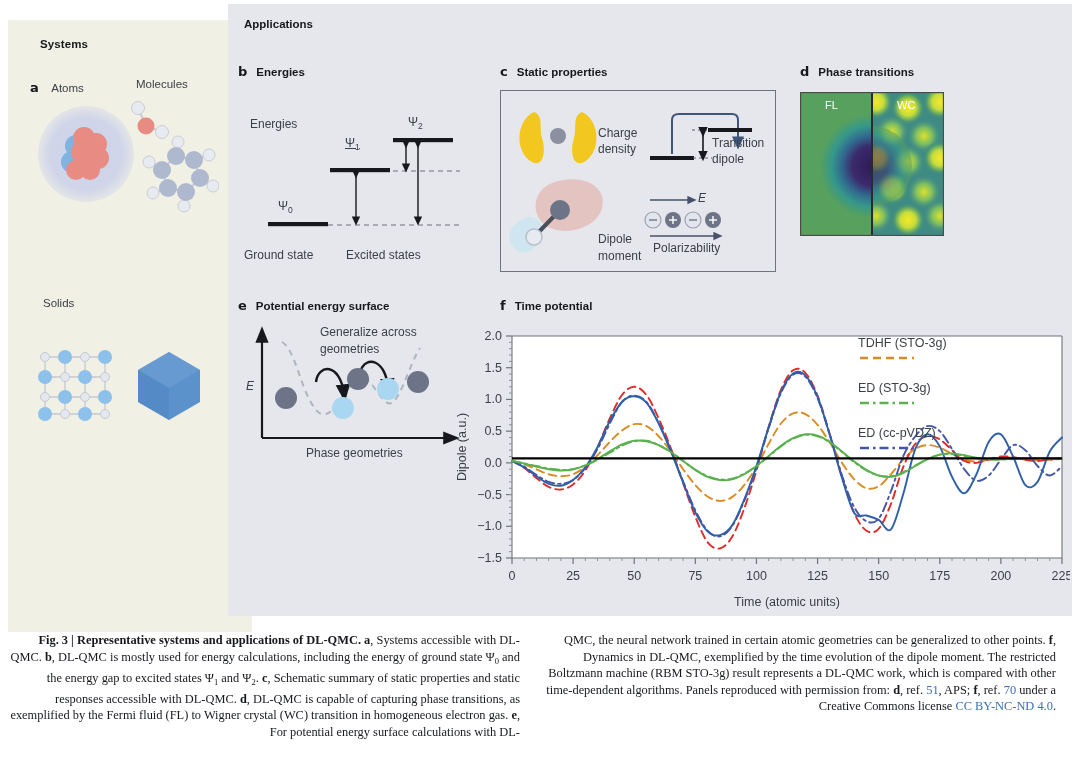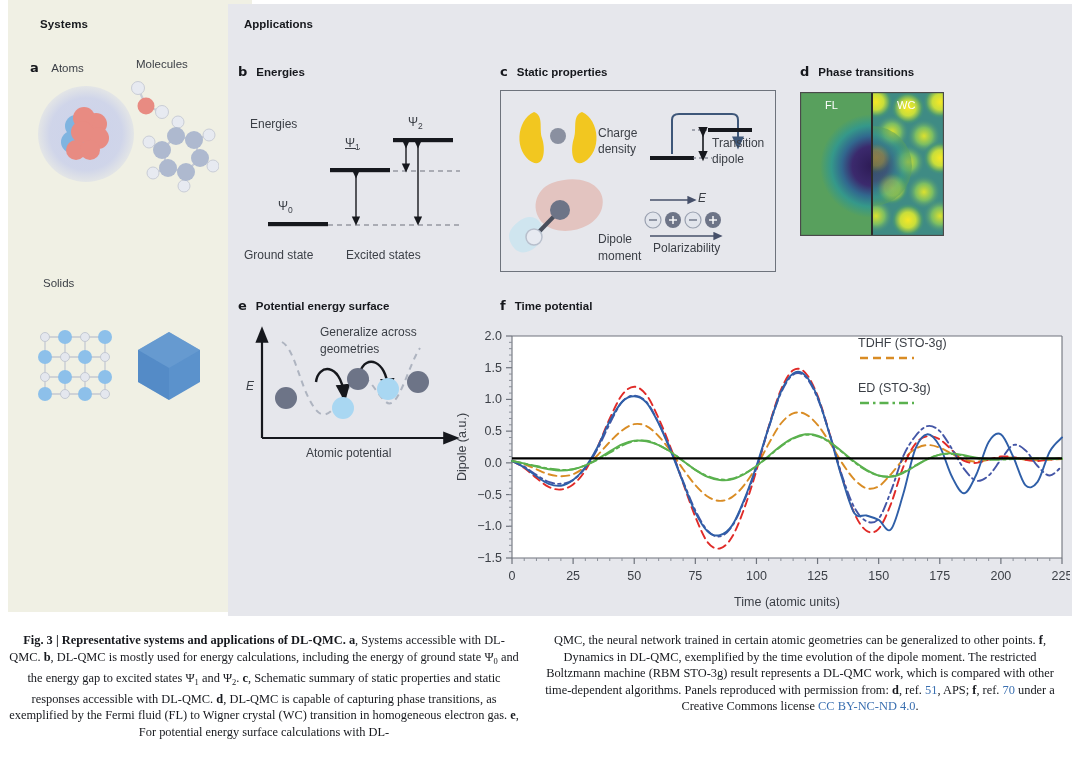--- a/index.html
+++ b/index.html
@@ -8,21 +8,21 @@
     width:1080px; height:777px;
     background:#ffffff;
     font-family:"Liberation Sans", sans-serif;
     overflow:hidden;
     position:relative;
   }
   .figure-area { position:absolute; left:0; top:0; width:1080px; height:620px; }
 
   
   .systems-panel{
-    position:absolute; left:8px; top:0; width:244px; height:612px;
+    position:absolute; left:8px; top:20px; width:244px; height:612px;
     background:#f0f0e4;
   }
   .systems-title{
     position:absolute; left:32px; top:18px;
     font-size:11.5px; font-weight:bold; color:#16181d; letter-spacing:.1px;
   }
   .sys-row-atoms{ position:absolute; left:22px; top:58px; }
   .sys-letter{
     font-size:13px; font-weight:bold; color:#16181d;
     font-family:"DejaVu Sans", sans-serif;
@@ -48,21 +48,21 @@
   .panel-head .pt{ font-size:11.5px; font-weight:bold; color:#16181d; }
 
   .txt{ position:absolute; color:#3b3f46; font-size:12px; white-space:nowrap; }
 
   
   .caption{
     position:absolute; left:0; top:624px; width:1080px; height:153px;
     font-family:"Liberation Serif", serif;
     color:#16181d;
   }
-  .cap-col{ position:absolute; top:8px; width:512px; font-size:12.4px; line-height:16.6px; text-align:center; }
+  .cap-col{ position:absolute; top:8px; width:512px; font-size:12.4px; line-height:16.6px; text-align:right; }
   .cap-l{ left:8px; }
   .cap-r{ left:544px; }
   .cap-b{ font-weight:bold; }
   .cap-link{ color:#3a6fb0; }
   sub{ font-size:8.5px; }
 
   svg{ display:block; }
   .noevt{ pointer-events:none; }
 </style>
 </head>
@@ -339,21 +339,21 @@
       <path d="M78,62 C80,44 102,42 106,74" stroke="#16181d" stroke-width="2.4" fill="none" marker-end="url(#ah5)"></path>
       <path d="M122,52 C128,34 148,40 150,68" stroke="#16181d" stroke-width="2.4" fill="none" marker-end="url(#ah5)"></path>
       <circle cx="48" cy="78" r="11" fill="#6d7487"></circle>
       <circle cx="105" cy="88" r="11" fill="#a9d7f2"></circle>
       <circle cx="120" cy="59" r="11" fill="#6d7487"></circle>
       <circle cx="150" cy="69" r="11" fill="#a9d7f2"></circle>
       <circle cx="180" cy="62" r="11" fill="#6d7487"></circle>
     </svg>
 
     <div class="txt" style="left:18px; top:375px; font-style:italic;">E</div>
-    <div class="txt" style="left:78px; top:442px;">Atomic potential</div>
+    <div class="txt" style="left:78px; top:442px;">Phase geometries</div>
 
     <div class="panel-head" style="left:272px; top:292px;">
       <span class="pl">f</span><span class="pt">Time potential</span>
     </div>
 
     <svg id="chart-svg" style="position:absolute;left:222px;top:318px" width="620" height="290">
         <rect x="62" y="14" width="550" height="222" fill="#ffffff"></rect>
         <line x1="62" y1="14" x2="62" y2="236" stroke="#6e737c" stroke-width="1.1"></line>
         <line x1="62" y1="236" x2="612" y2="236" stroke="#6e737c" stroke-width="1.1"></line>
         <line x1="62" y1="14" x2="612" y2="14" stroke="#6e737c" stroke-width="1.1"></line>
@@ -477,20 +477,26 @@
           <svg width="62" height="16">
             <line x1="2" y1="8" x2="56" y2="8" stroke="#d98c24" stroke-width="2.4" stroke-dasharray="8,5"></line>
           </svg>
         </div>
         <div style="margin-bottom: 15px;">
           <div style="font-size: 12.5px; color: rgb(59, 63, 70); line-height: 14px; white-space: nowrap;">ED (STO-3g)</div>
           <svg width="62" height="16">
             <line x1="2" y1="8" x2="56" y2="8" stroke="#5ab14e" stroke-width="2.4" stroke-dasharray="9,4,2.5,4"></line>
           </svg>
         </div>
+        <div style="margin-bottom: 15px;">
+          <div style="font-size: 12.5px; color: rgb(59, 63, 70); line-height: 14px; white-space: nowrap;">ED (cc-pVDZ)</div>
+          <svg width="62" height="16">
+            <line x1="2" y1="8" x2="56" y2="8" stroke="#4456a6" stroke-width="2.4" stroke-dasharray="9,4,2.5,4"></line>
+          </svg>
+        </div>
       </div>
   </div>
 </div>
 
 <div class="caption">
   <div class="cap-col cap-l" id="cap-left"><b class="cap-b">Fig. 3 | Representative systems and applications of DL-QMC. a</b>, Systems accessible with DL-QMC. <b class="cap-b">b</b>, DL-QMC is mostly used for energy calculations, including the energy of ground state Ψ<sub>0</sub> and the energy gap to excited states Ψ<sub>1</sub> and Ψ<sub>2</sub>. <b class="cap-b">c</b>, Schematic summary of static properties and static responses accessible with DL-QMC. <b class="cap-b">d</b>, DL-QMC is capable of capturing phase transitions, as exemplified by the Fermi fluid (FL) to Wigner crystal (WC) transition in homogeneous electron gas. <b class="cap-b">e</b>, For potential energy surface calculations with DL-</div>
   <div class="cap-col cap-r" id="cap-right">QMC, the neural network trained in certain atomic geometries can be generalized to other points. <b class="cap-b">f</b>, Dynamics in DL-QMC, exemplified by the time evolution of the dipole moment. The restricted Boltzmann machine (RBM STO-3g) result represents a DL-QMC work, which is compared with other time-dependent algorithms. Panels reproduced with permission from: <b class="cap-b">d</b>, ref. <span class="cap-link">51</span>, APS; <b class="cap-b">f</b>, ref. <span class="cap-link">70</span> under a Creative Commons license <span class="cap-link">CC BY-NC-ND 4.0</span>.</div>
 </div>
 
 </body></html>

